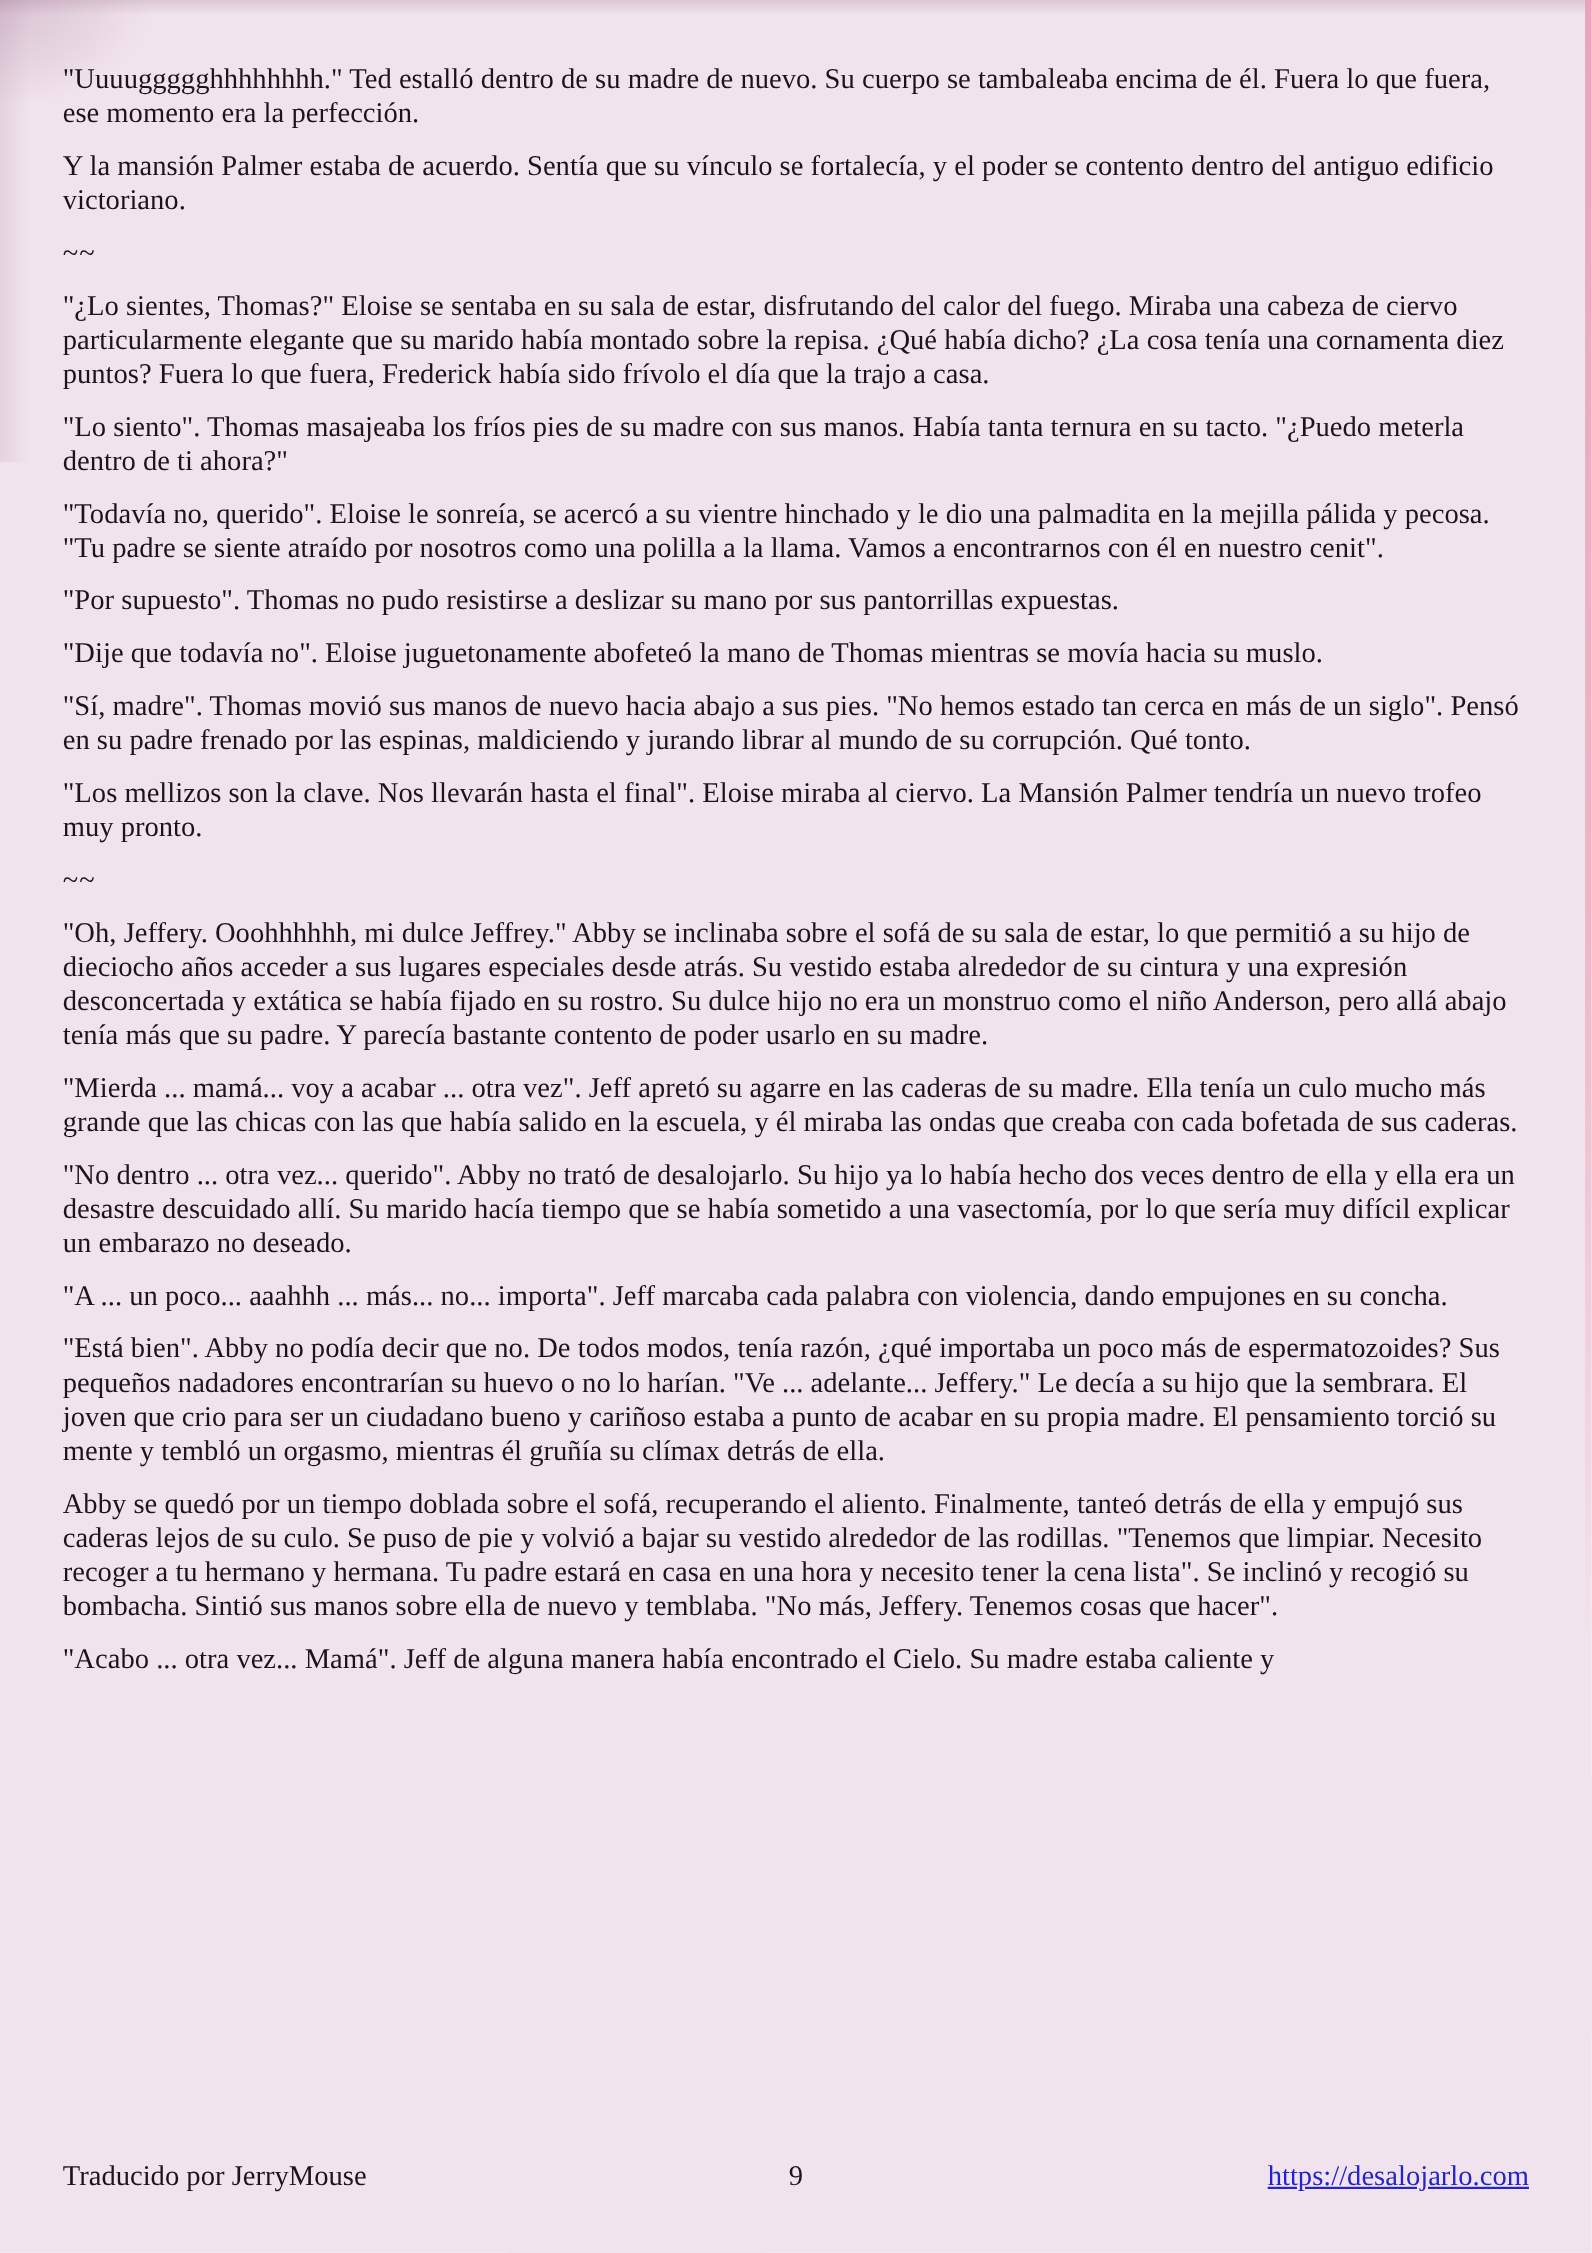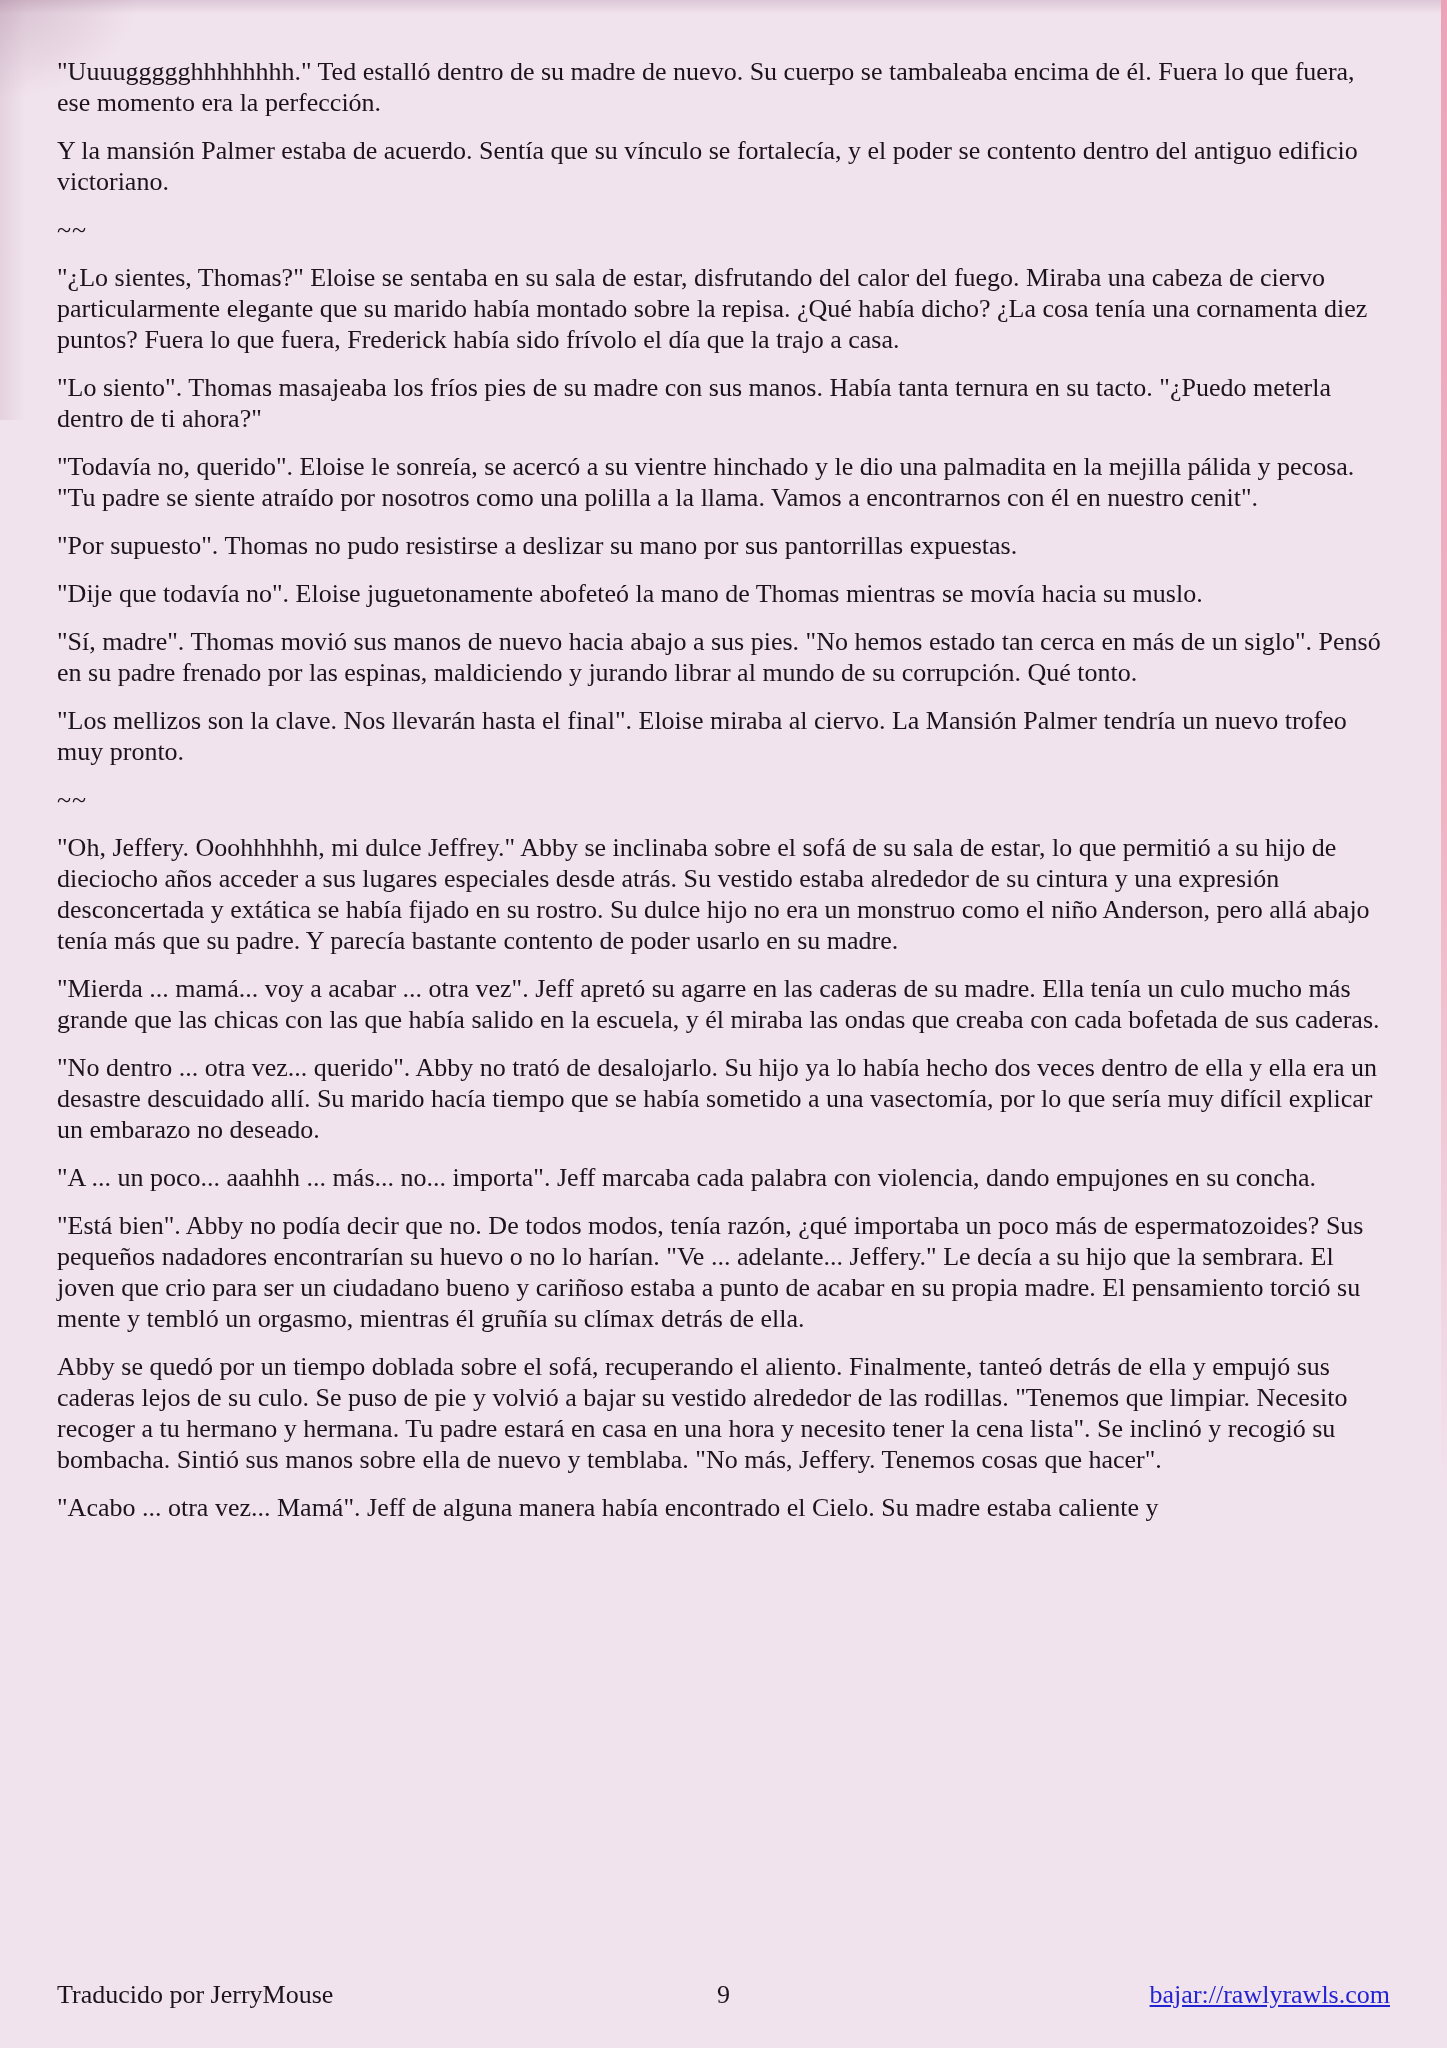--- a/index.html
+++ b/index.html
@@ -41,21 +41,21 @@
     font-size: 26px;
     line-height: 31px;
     text-align: left;
   }
   .para { margin: 0 0 17px 0; }
   .separator { margin: 0 0 17px 0; letter-spacing: 1px; }
   .footer {
     position: absolute;
     left: 57px;
     right: 57px;
-    bottom: 38px;
+    bottom: 55px;
     display: flex;
     align-items: center;
     font-size: 26px;
     line-height: 31px;
   }
   .footer .f-left  { flex: 1 1 0; text-align: left; }
   .footer .f-center{ flex: 0 0 auto; text-align: center; }
   .footer .f-right { flex: 1 1 0; text-align: right; }
   a.source-link { color: #2323cf; text-decoration: underline; cursor: pointer; }
 </style>
@@ -86,16 +86,16 @@
       <p class="para">"A ... un poco... aaahhh ... más... no... importa". Jeff marcaba cada palabra con violencia, dando empujones en su concha.</p>
       <p class="para">"Está bien". Abby no podía decir que no. De todos modos, tenía razón, ¿qué importaba un poco más de espermatozoides? Sus pequeños nadadores encontrarían su huevo o no lo harían. "Ve ... adelante... Jeffery." Le decía a su hijo que la sembrara. El joven que crio para ser un ciudadano bueno y cariñoso estaba a punto de acabar en su propia madre. El pensamiento torció su mente y tembló un orgasmo, mientras él gruñía su clímax detrás de ella.</p>
       <p class="para">Abby se quedó por un tiempo doblada sobre el sofá, recuperando el aliento. Finalmente, tanteó detrás de ella y empujó sus caderas lejos de su culo. Se puso de pie y volvió a bajar su vestido alrededor de las rodillas. "Tenemos que limpiar. Necesito recoger a tu hermano y hermana. Tu padre estará en casa en una hora y necesito tener la cena lista". Se inclinó y recogió su bombacha. Sintió sus manos sobre ella de nuevo y temblaba. "No más, Jeffery. Tenemos cosas que hacer".</p>
       <p class="para">"Acabo ... otra vez... Mamá". Jeff de alguna manera había encontrado el Cielo. Su madre estaba caliente y</p>
     </div>
 
   <div class="footer">
     <span class="f-left">Traducido por JerryMouse</span>
     <span class="f-center">9</span>
     <span class="f-right">
-      <a class="source-link">bajar://rawlyrawls.com</a>
+      <a class="source-link">https://desalojarlo.com</a>
     </span>
   </div>
 </div>
 
 </body></html>

